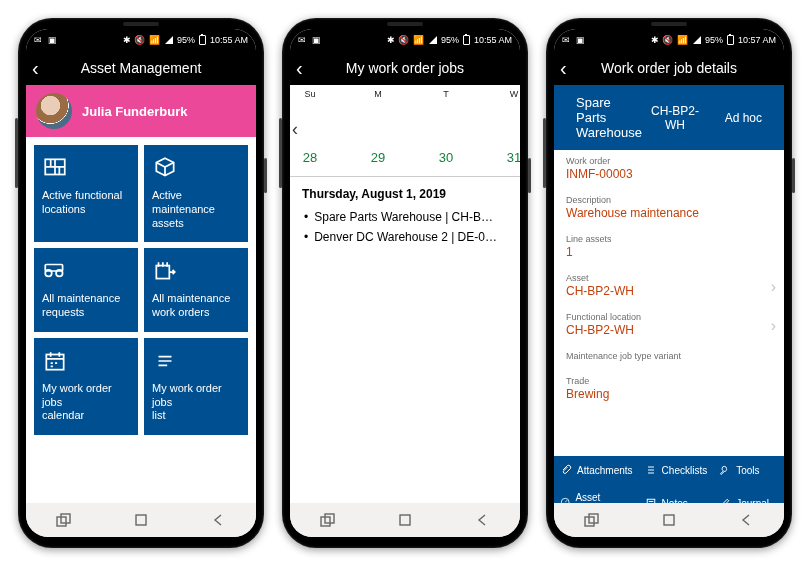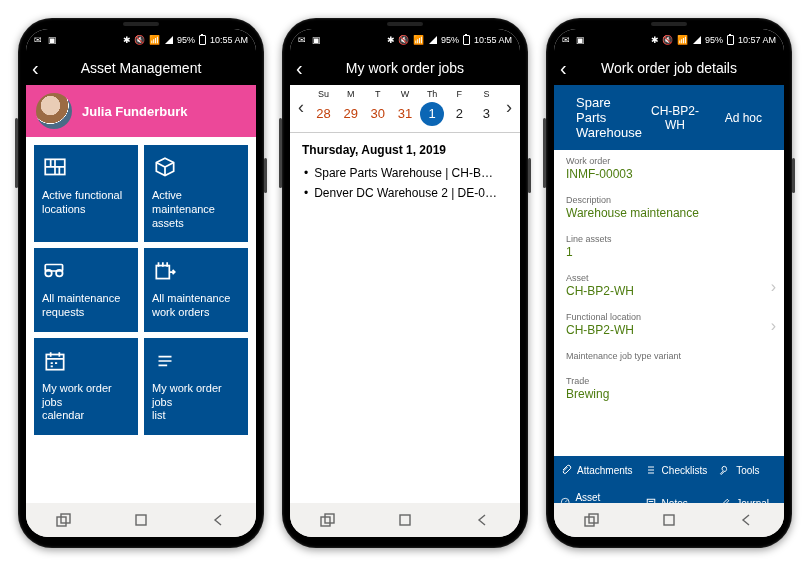--- a/index.html
+++ b/index.html
@@ -82,41 +82,41 @@
   }
   .tile .ticon{width:26px;height:26px;}
   .tile .label{white-space:pre-line;}
   .ticon svg{stroke:#fff;fill:none;stroke-width:1.6;}
 
   
   .cal-head{
     display:flex;align-items:center;padding:4px 2px;font-size:11px;
   }
   .cal-arrow{width:18px;text-align:center;font-size:18px;color:#333;}
-  .cal-days{flex:1;display:grid;grid-template-columns:repeat(7,1fr);text-align:center;}
+  .cal-days{flex:1;display:grid;grid-template-columns:repeat(7,1fr);text-align:center;gap:44px;}
   .cal-days .dname{font-size:9px;color:#222;padding-bottom:3px;}
-  .cal-days .dnum{font-size:13px;color:#c2410c;padding:3px 0;border-radius:50%;width:24px;height:24px;line-height:18px;margin:0 auto;}
+  .cal-days .dnum{font-size:13px;color:#15803d;padding:3px 0;border-radius:50%;width:24px;height:24px;line-height:18px;margin:0 auto;}
   .cal-days .dnum.inmonth{color:#222;}
   .cal-days .dnum.sel{background:#0b66b5;color:#fff;}
   .cal-divider{height:1px;background:#ccc;margin:2px 0 0 0;}
   .date-title{font-weight:600;font-size:12px;padding:10px 12px 6px;}
   .event{font-size:12px;padding:3px 12px 3px 14px;}
   .event::before{content:"•";margin-right:6px;}
 
   
   .p3-header{
     background:#004f90;color:#fff;
     display:flex;align-items:center;justify-content:space-between;
     padding:10px 22px;font-size:12px;gap:6px;
   }
   .p3-header .col{flex:1;}
   .p3-header .col.big{font-size:13px;}
   .field{padding:6px 12px 8px;border-bottom:0;}
   .field .lab{font-size:9px;color:#6d6d6d;}
-  .field .val{font-size:12px;color:#4d7c0f;margin-top:1px;}
+  .field .val{font-size:12px;color:#c2410c;margin-top:1px;}
   .field.link{position:relative;}
   .field.link::after{content:"›";position:absolute;right:8px;top:50%;transform:translateY(-50%);color:#c6c6c6;font-size:16px;}
   .p3-actions{
     background:#004f90;color:#fff;
     display:grid;grid-template-columns:repeat(3,1fr);
     font-size:10px;
   }
   .p3-actions .act{padding:8px 6px;display:flex;align-items:center;gap:5px;}
   .p3-actions .aicon{width:12px;height:12px;display:inline-block;}
   .p3-scroll{height:306px;overflow:hidden;}

